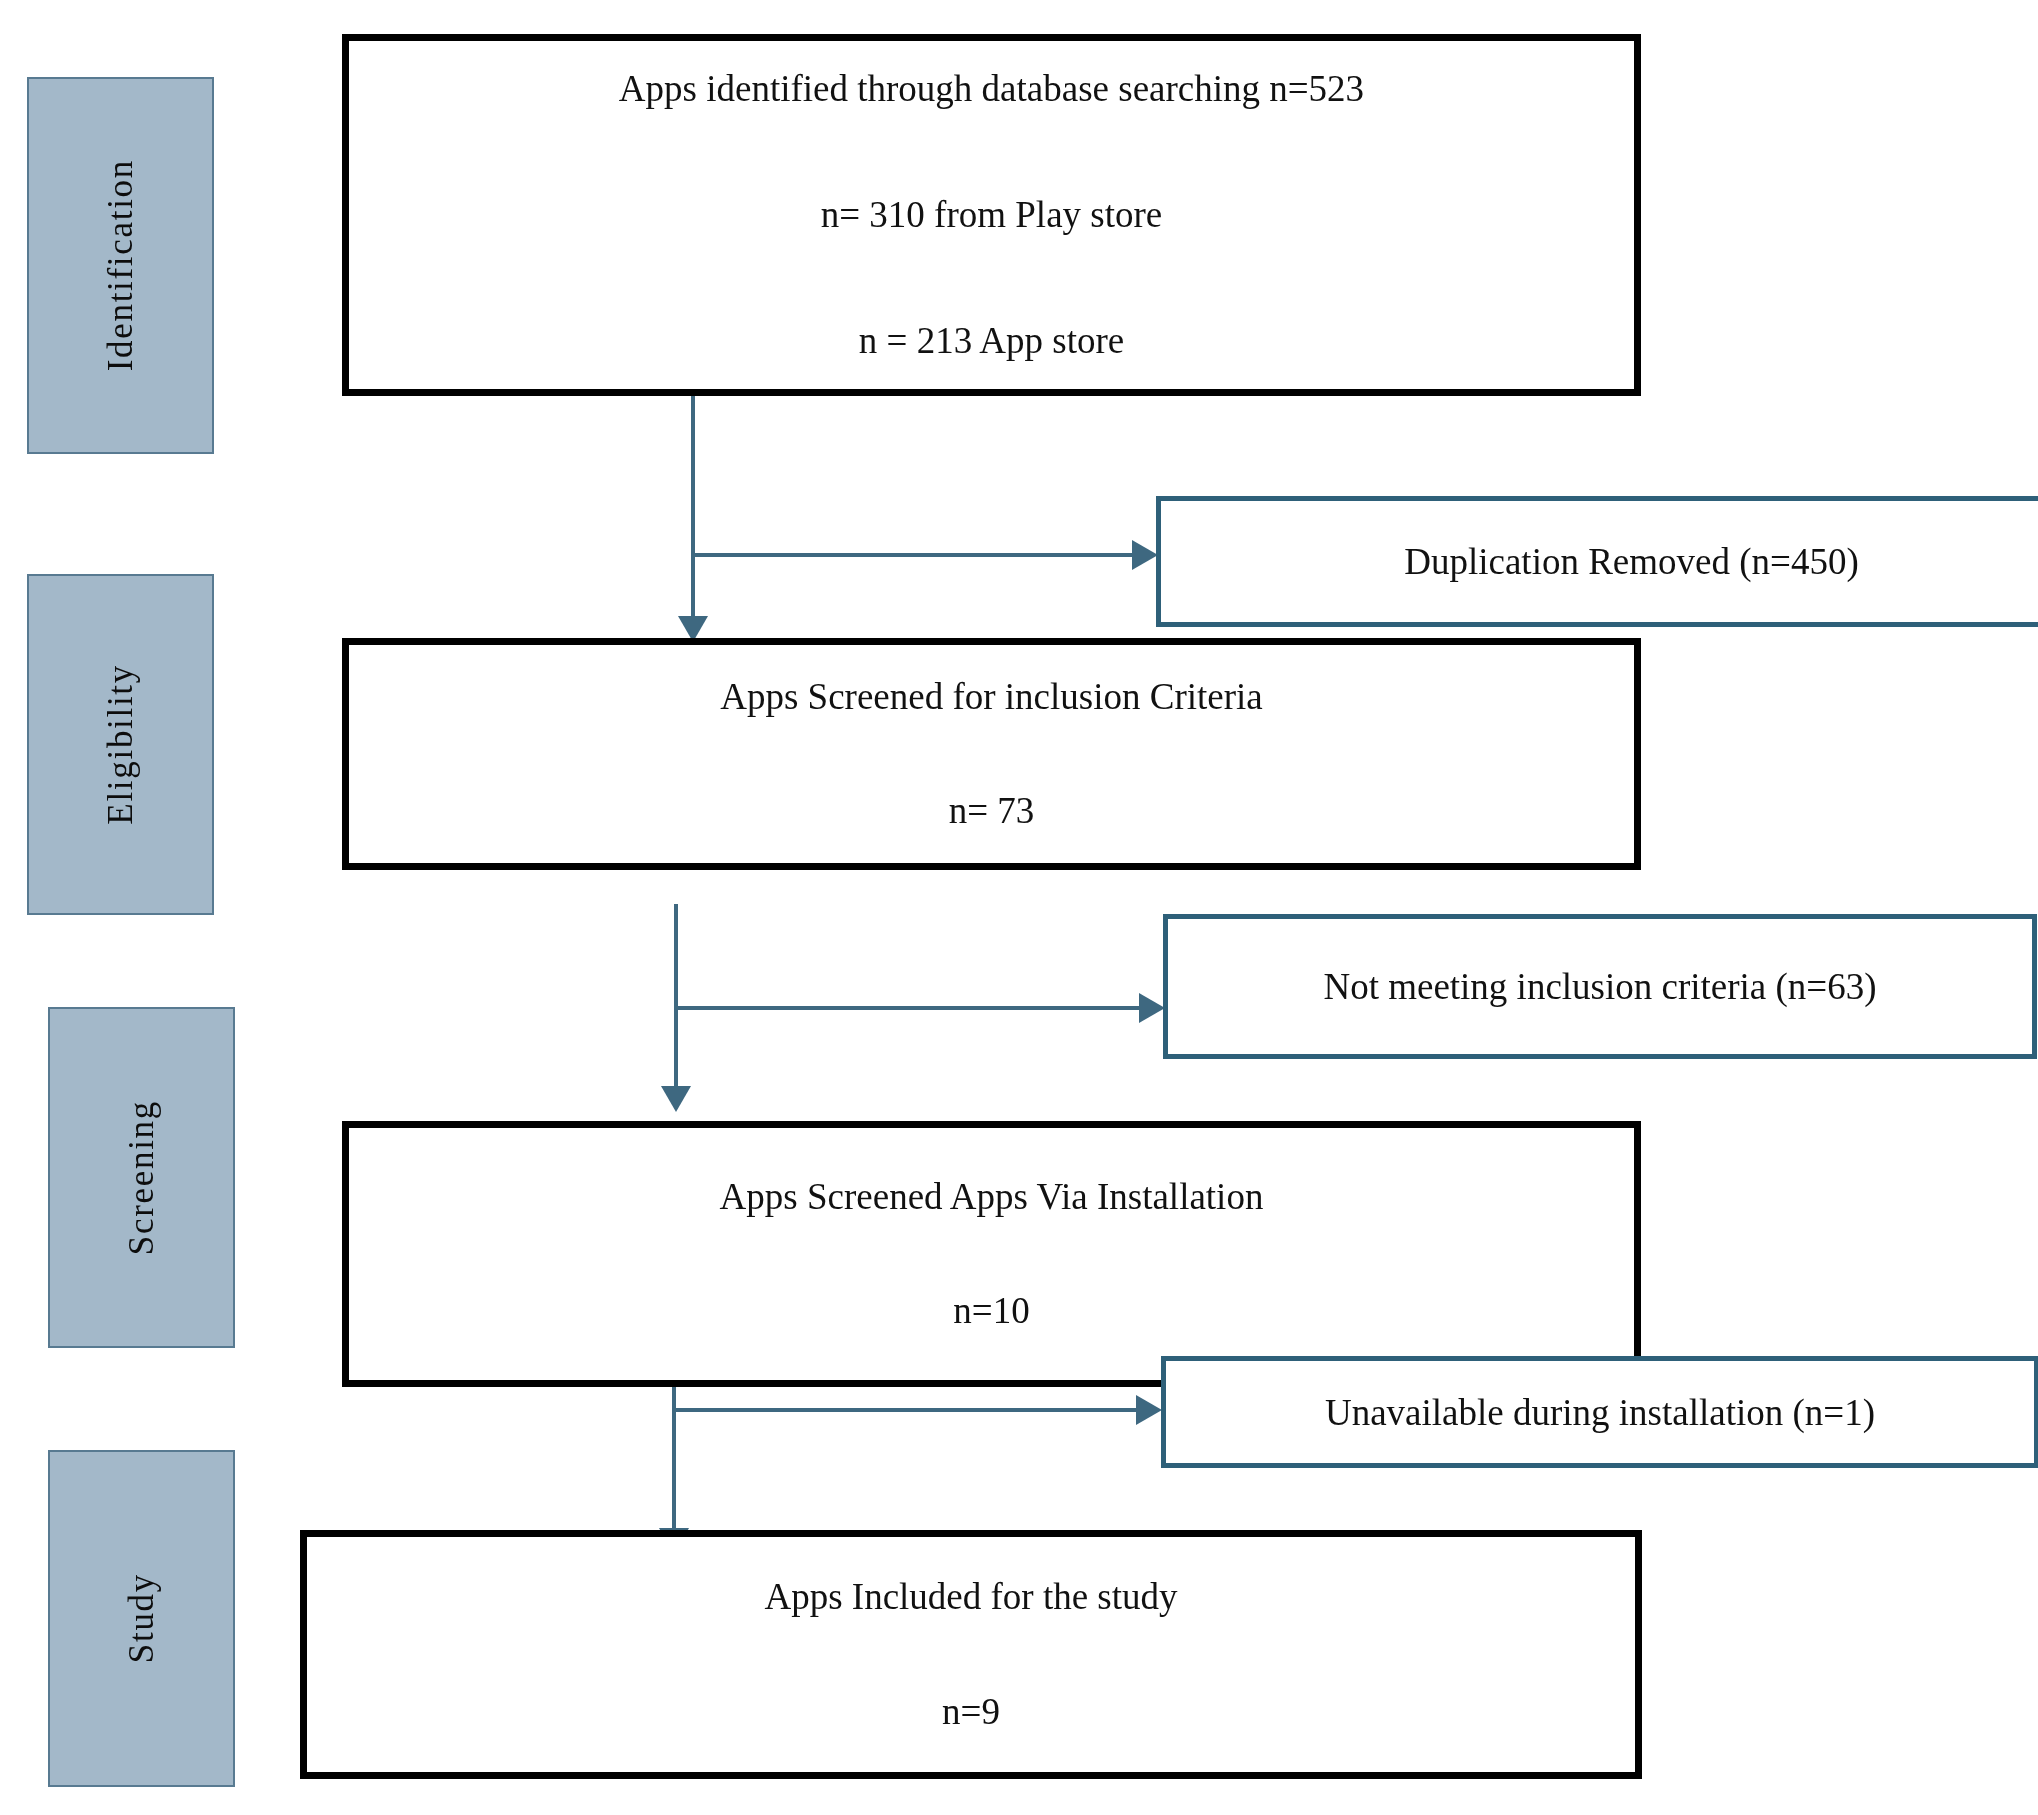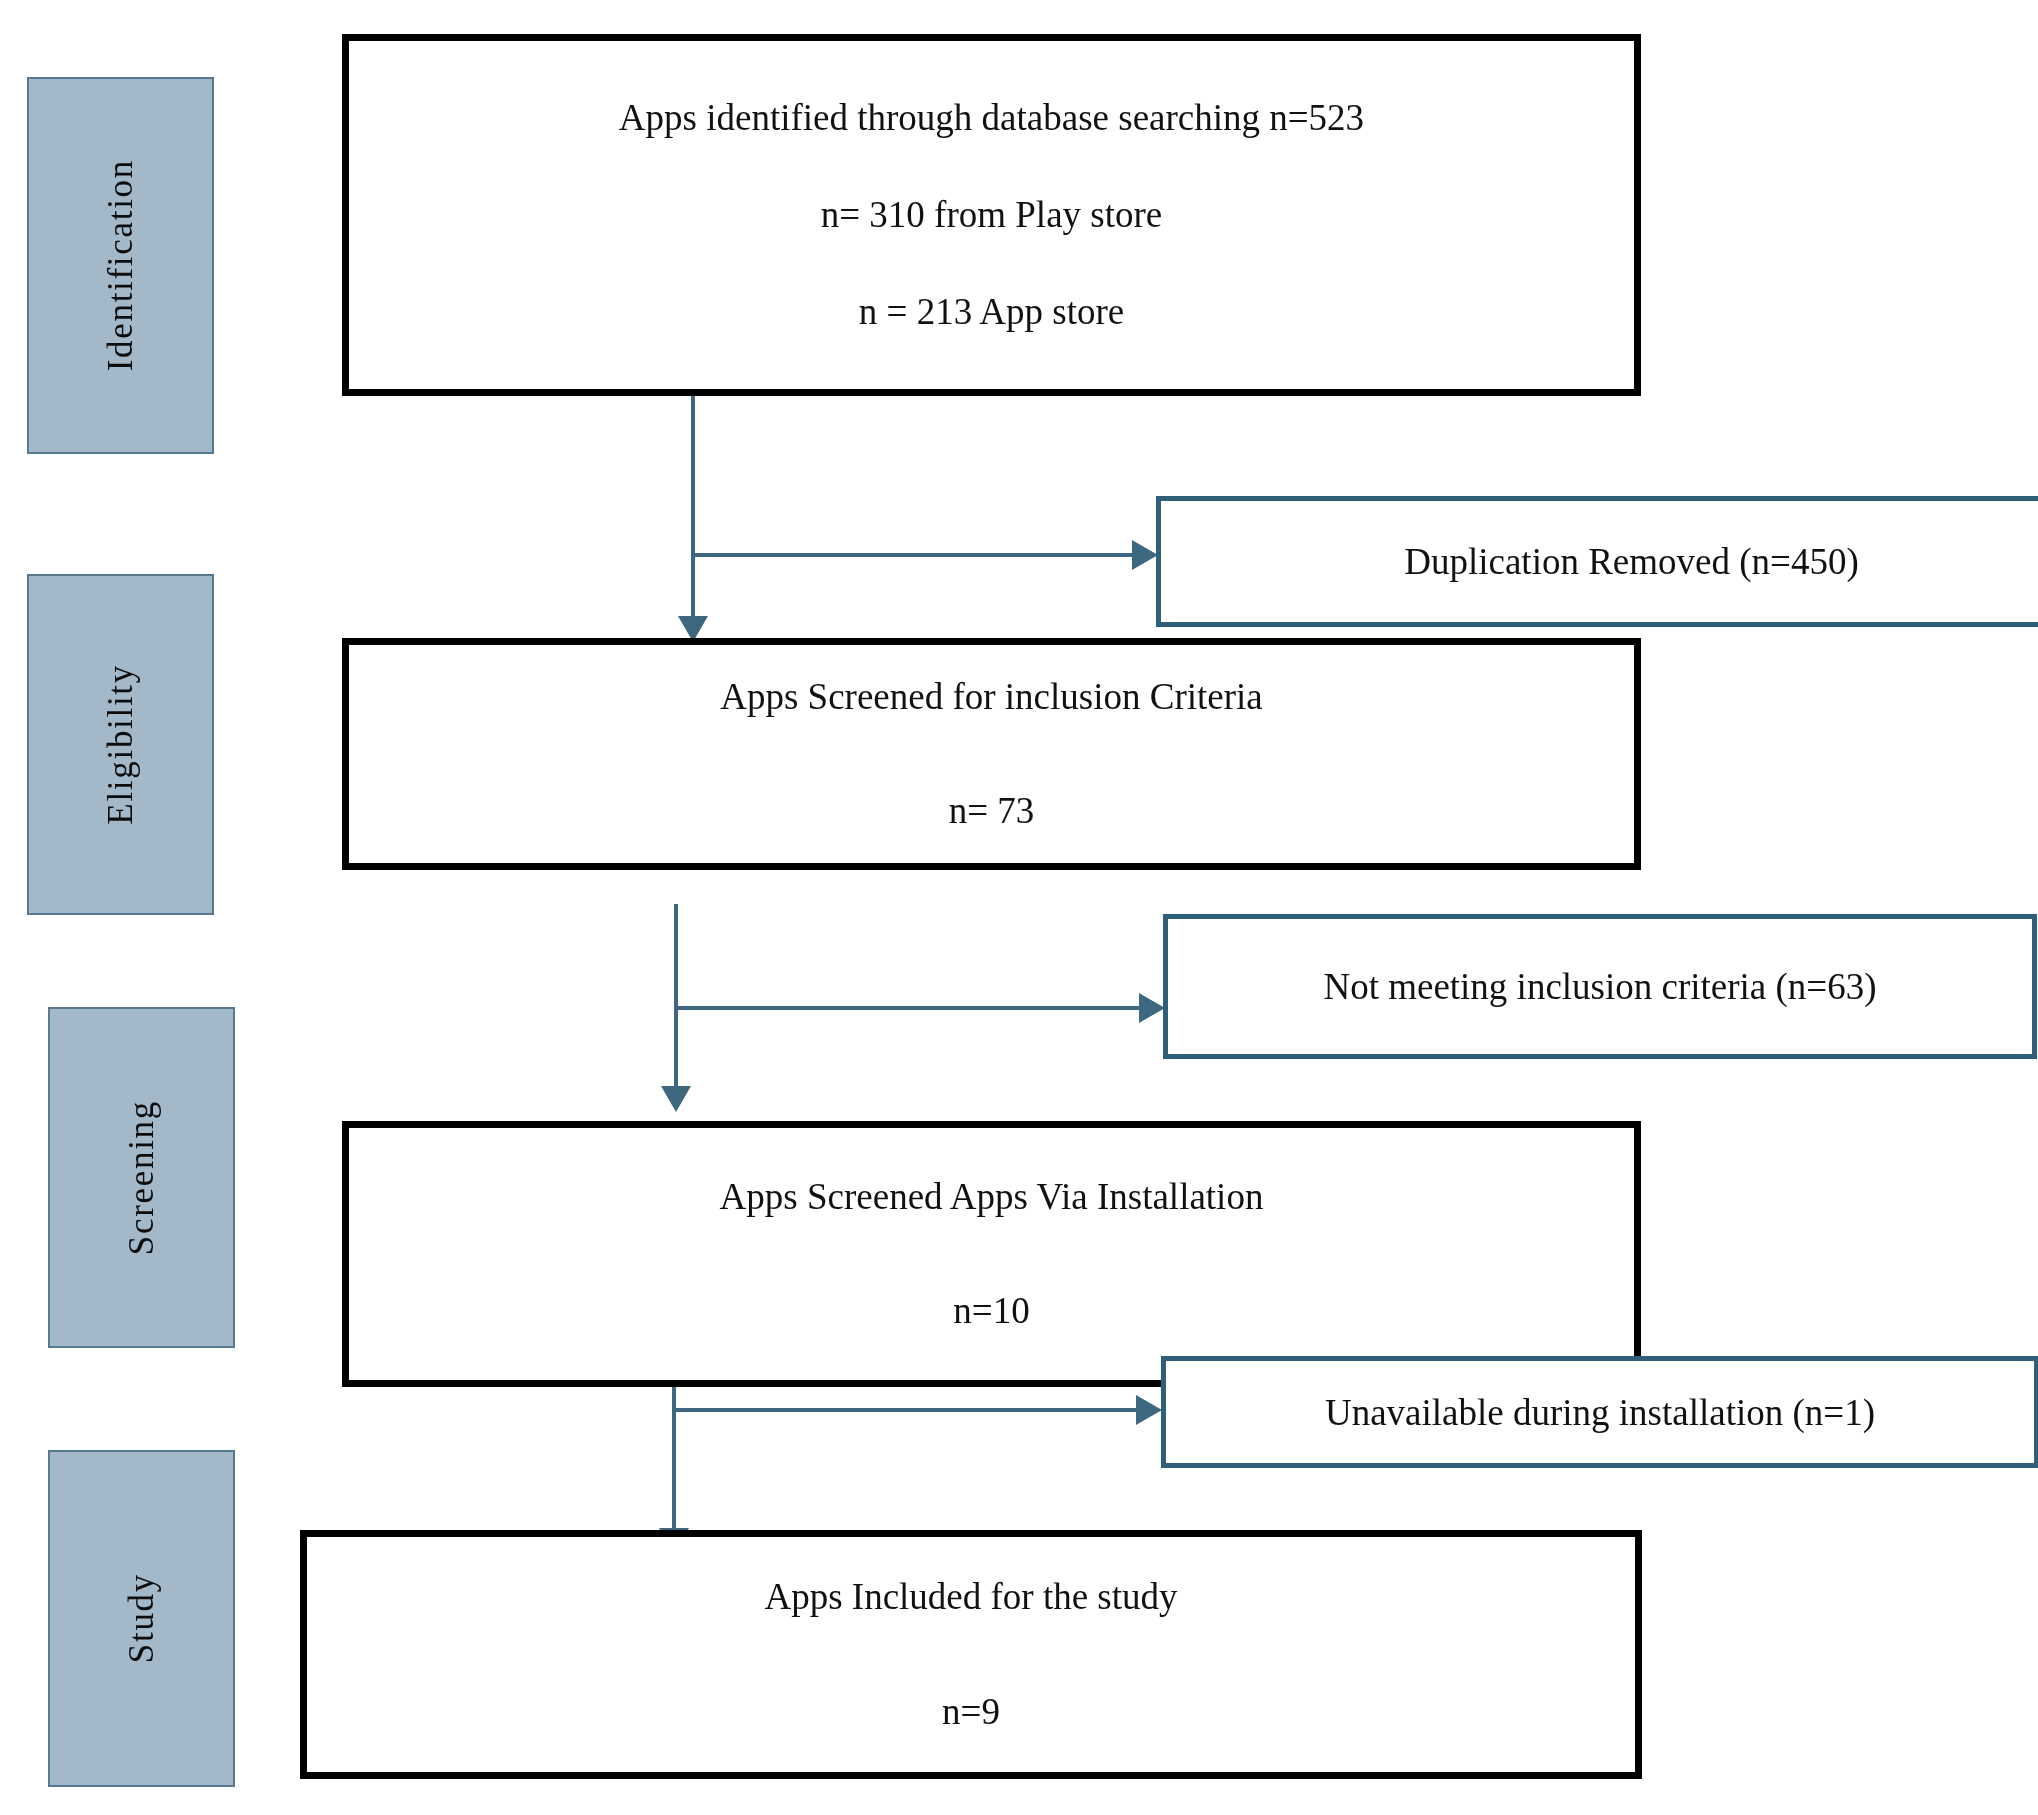--- a/index.html
+++ b/index.html
@@ -54,21 +54,21 @@
     font-size: 37px;
     color: #111111;
     text-align: center;
     line-height: 1.25;
     white-space: nowrap;
   }
   .main-line + .main-line {
     margin-top: 68px;
   }
   .main-box.tall .main-line + .main-line {
-    margin-top: 51px;
+    margin-top: 80px;
   }
 
   
   .side-box {
     position: absolute;
     background: #ffffff;
     border: 5.2px solid #2e6079;
     box-sizing: border-box;
     display: flex;
     align-items: center;

